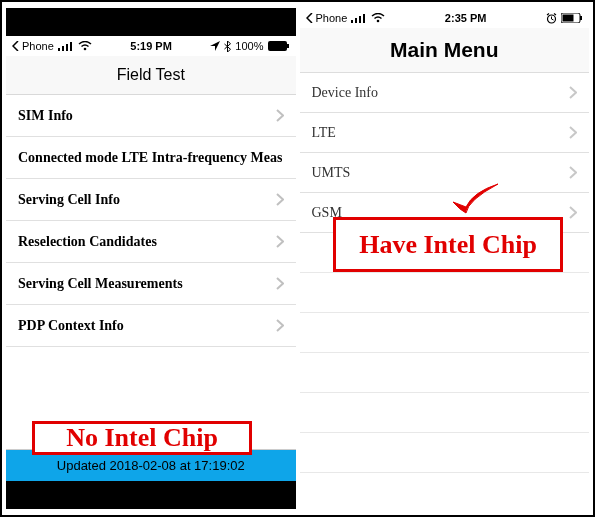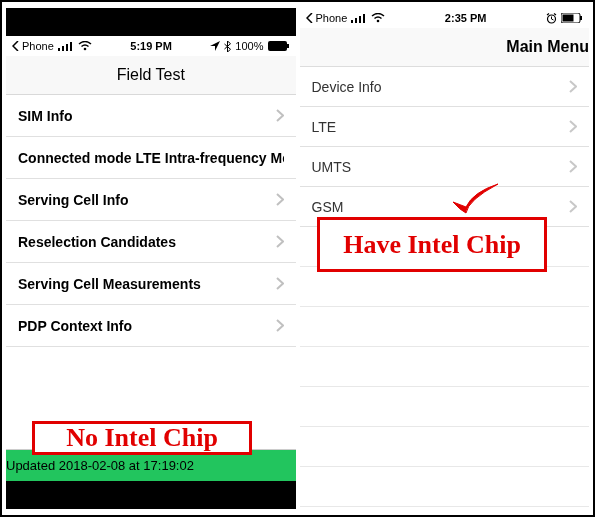--- a/index.html
+++ b/index.html
@@ -74,33 +74,35 @@
     height: 42px;
     border-bottom: 1px solid #e0e0e0;
     font-size: 14px;
     color: #000;
     background:#fff;
   }
   .row .label {
     white-space: nowrap;
     overflow: hidden;
     text-overflow: clip;
+    font-family: Liberation Serif, serif;
   }
   .row.bold .label { font-weight:600;text-align:right; }
   .chev {
     flex: 0 0 auto;
     margin-left: 8px;
   }
   .chev svg { display:block; }
   .row.empty { border-bottom: 1px solid #e8e8e8; }
   .updated-bar {
+    text-align: center;
     font-size: 13px;
     padding: 8px 0;
     border-top: 1px solid #ccc;
-    background: #22c55e;
+    background: #0ea5e9;
   }
   
   .annot {
     position: absolute;
     border: 3px solid #e10000;
     background: #fff;
     color: #e10000;
     font-family: Georgia, "Times New Roman", serif;
     font-weight: 700;
     display: flex;
@@ -109,36 +111,36 @@
     pointer-events: none;
   }
   .annot.left-box {
     left: 30px;
     bottom: 60px;
     width: 220px;
     height: 34px;
     font-size: 26px;
   }
   .annot.right-box {
-    right: 46px;
+    right: 30px;
     top: 215px;
     width: 230px;
     height: 55px;
     font-size: 26px;
   }
   .checkmark {
     position: absolute;
     right: 90px;
     top: 178px;
     pointer-events: none;
   }
   .right-status { background:#fff; }
   .phone.right .row { height: 40px; font-size:14px; }
   .phone.right .row .label { font-weight:400; color:#333; }
-  .phone.right .nav-header { font-size:16px; font-weight:600; border-bottom:1px solid #ddd; background:#f9f9f9;text-align:right;}
+  .phone.right .nav-header { font-size:21px; font-weight:600; border-bottom:1px solid #ddd; background:#f9f9f9;}
 </style>
 </head>
 <body>
 
 <div class="phones">
 
   <div class="phone left">
     <div class="blackbar"></div>
 
     <div class="statusbar">

